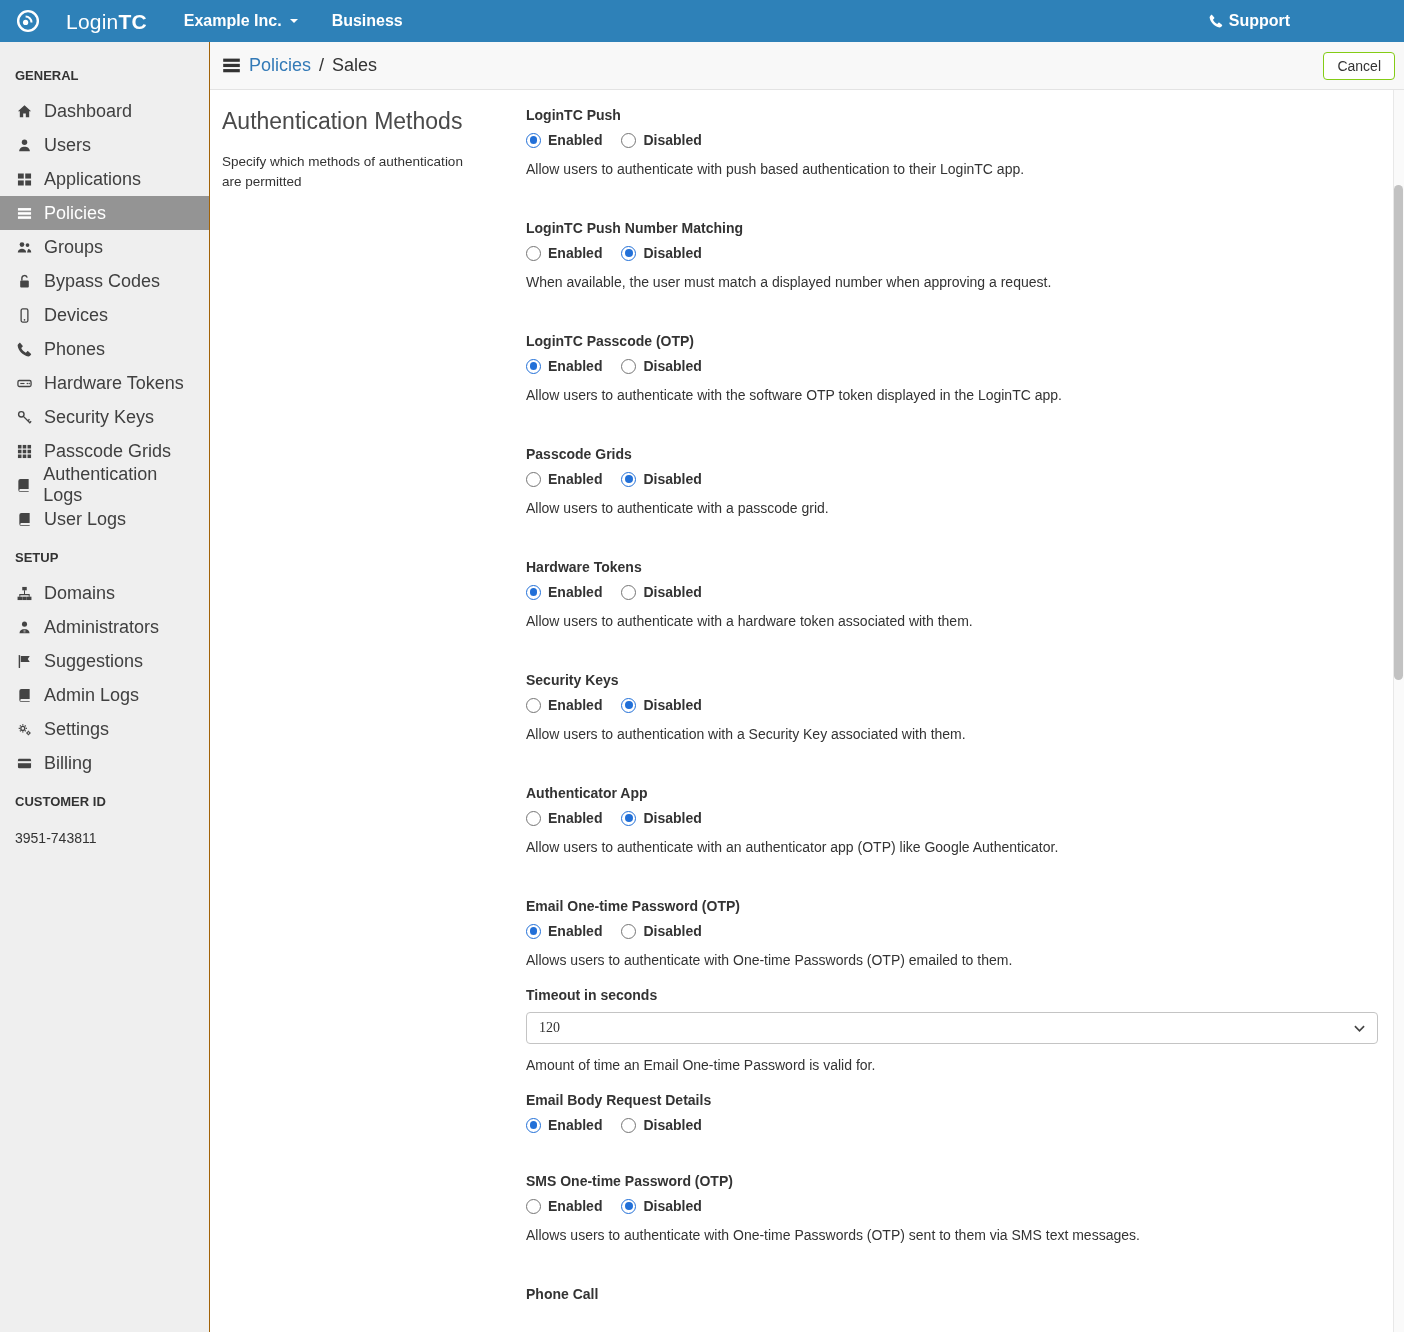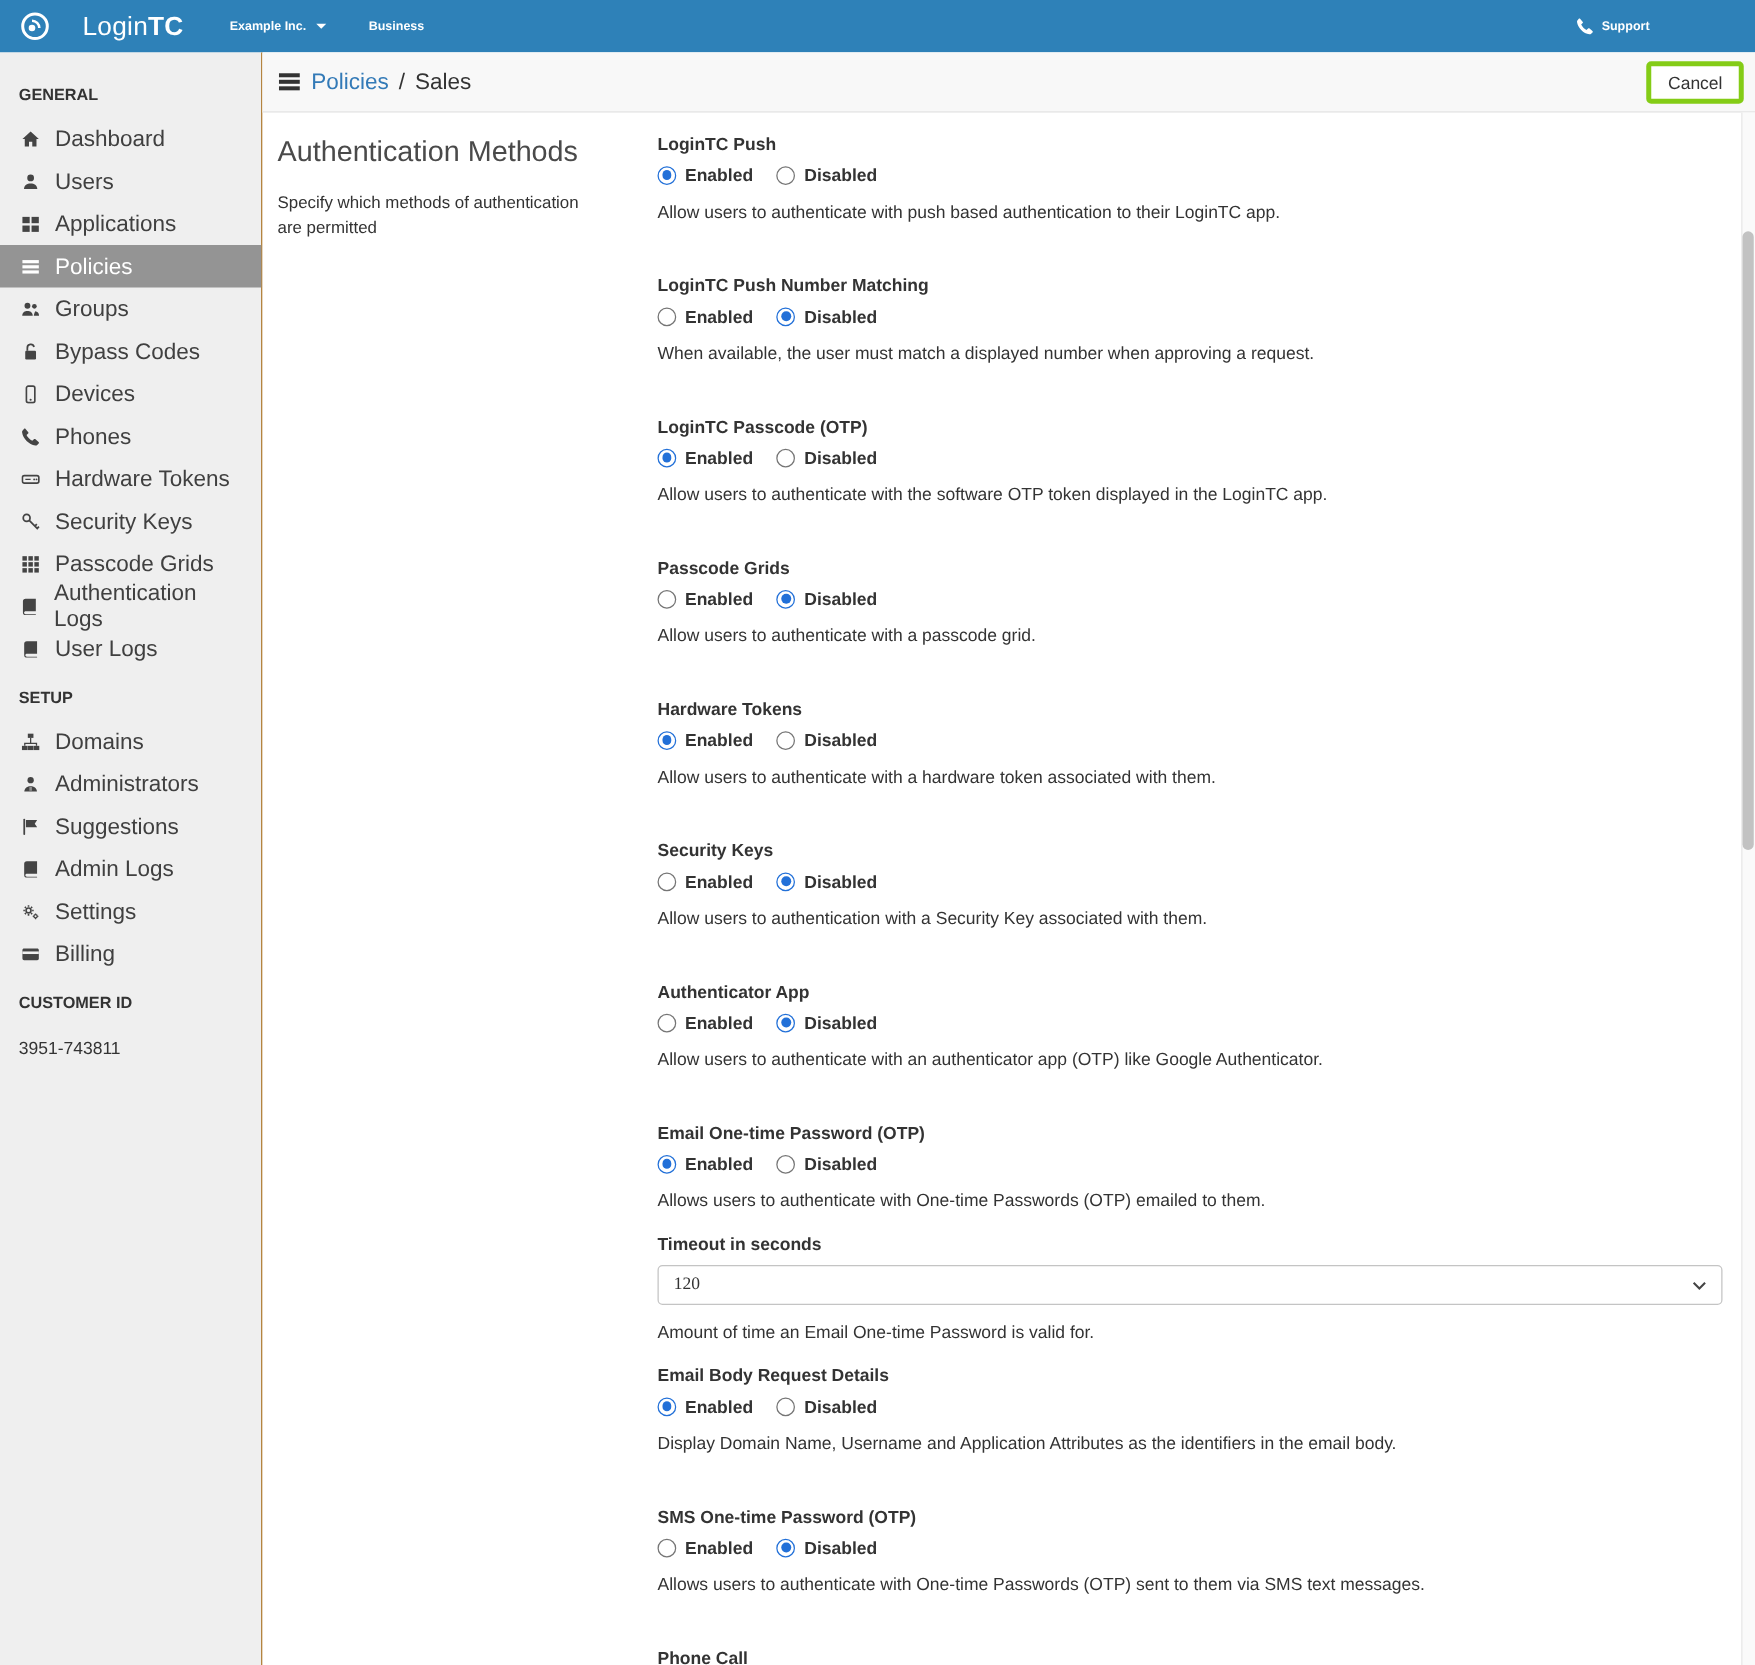--- a/index.html
+++ b/index.html
@@ -6,21 +6,21 @@
   html,body { width:1404px; height:1332px; overflow:hidden; }
   body { font-family:"Liberation Sans","DejaVu Sans",sans-serif; font-size:14px; color:#333; background:#fff; }
 
   
   .navbar { height:42px; background:#2E81B8; display:flex; align-items:center; color:#fff; padding-right:10px; }
   .brand { display:flex; align-items:center; gap:26px; padding:0 20px 0 16px; cursor:pointer; }
   .brand .logo-mark svg { width:24px; height:24px; display:block; }
   .brand-text { font-size:21px; line-height:1; letter-spacing:.2px; }
   .brand-light { font-weight:300; }
   .brand-bold { font-weight:700; }
-  .nav-link { display:flex; align-items:center; gap:6px; padding:0 17px; height:42px; font-size:10px; font-weight:600; color:#fff; cursor:pointer; }
+  .nav-link { display:flex; align-items:center; gap:6px; padding:0 17px; height:42px; font-size:16px; font-weight:600; color:#fff; cursor:pointer; }
   .nav-right { margin-left:auto; display:flex; align-items:center;flex-direction:column; }
   .caret { display:inline-block; width:0; height:0; border-left:4px solid transparent; border-right:4px solid transparent; border-top:4.5px solid #fff; margin-left:2px; }
   .nav-ico svg { width:14px; height:14px; display:block; fill:#fff; }
 
   
   .layout { display:flex; height:1290px; }
 
   
   .sidebar { width:210px; background:#EFEFEF; border-right:1px solid #a16207; padding-top:12px; flex:none; }
   .side-header { font-size:13px; font-weight:700; color:#333; padding:14px 15px 11px; }
@@ -33,21 +33,21 @@
   .side-value { padding:10px 15px; font-size:14px; color:#333; }
 
   
   .main { flex:1; position:relative; background:#fff; }
   .page-header { height:48px; background:#F8F8F8; border-bottom:1px solid #E3E3E3; display:flex; align-items:center; padding:0 9px 0 12px; }
   .crumb { display:flex; align-items:center; gap:8px; font-size:18px; }
   .crumb .icon { color:#333; display:flex; }
   .crumb .icon svg { width:19px; height:19px; fill:currentColor; }
   .crumb-link { color:#337AB7; cursor:pointer; }
   .crumb-sep, .crumb-cur { color:#333; }
-  .btn-cancel { margin-left:auto; background:#fff; border:4px solid #84cc16; border-radius:4px; padding:5px 13px; font-size:14px; color:#333; cursor:pointer; font-family:inherit; }
+  .btn-cancel { margin-left:auto; background:#fff; border:1px solid #84cc16; border-radius:4px; padding:5px 13px; font-size:14px; color:#333; cursor:pointer; font-family:inherit; }
 
   .page-body { display:flex; padding:16px 26px 0 12px; }
   .left-col { width:304px; flex:none; }
   .panel-title { font-size:23px; font-weight:400; color:#4A4A4A; margin:2px 0 17px; }
   .panel-desc { font-size:13.5px; line-height:1.45; color:#333; max-width:250px; }
   .right-col { flex:1; padding-top:1px; }
 
   
   .policy { margin-bottom:40px; }
   .policy.sub { margin-top:-24px; }
@@ -469,21 +469,20 @@
             <div class="radio-row">
               <label class="opt">
                 <span class="radio checked"></span>
                 <span class="opt-label">Enabled</span>
               </label>
               <label class="opt">
                 <span class="radio"></span>
                 <span class="opt-label">Disabled</span>
               </label>
             </div>
-            <p class="help">Display Domain Name, Username and Application Attributes as the identifiers in the email body.</p>
           </section>
           <section class="policy">
             <div class="policy-name">SMS One-time Password (OTP)</div>
             <div class="radio-row">
               <label class="opt">
                 <span class="radio"></span>
                 <span class="opt-label">Enabled</span>
               </label>
               <label class="opt">
                 <span class="radio checked"></span>

